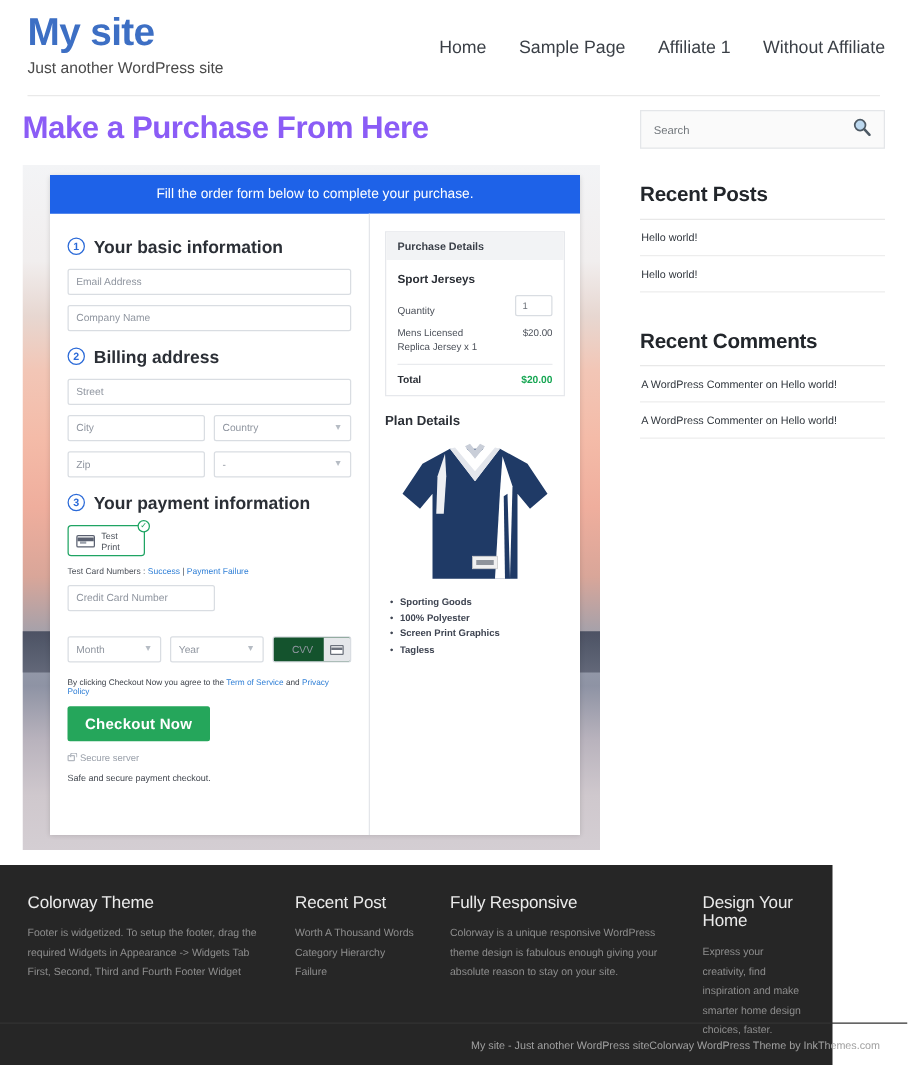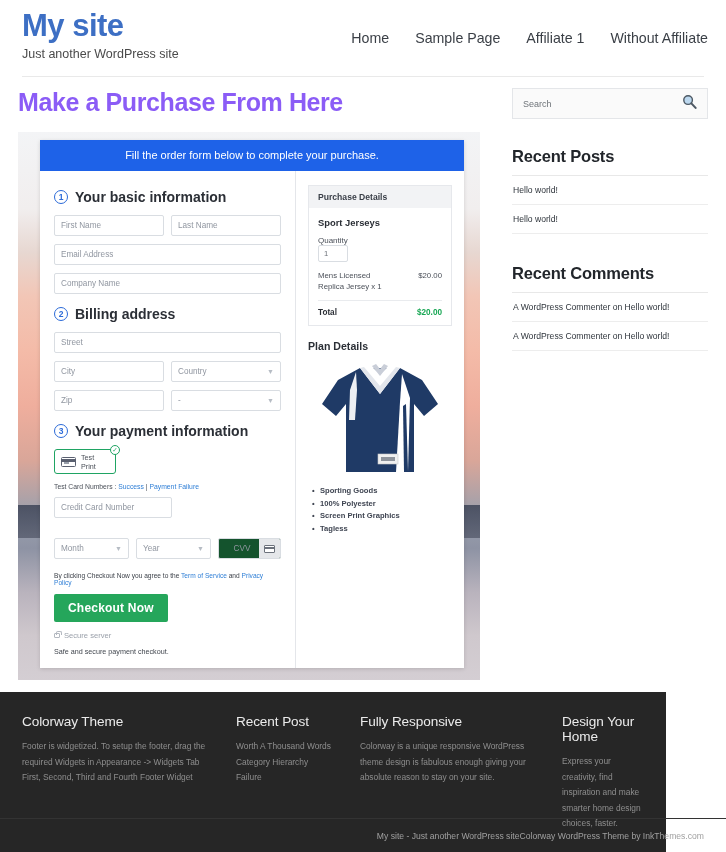--- a/index.html
+++ b/index.html
@@ -212,23 +212,22 @@
 
   
   .pd-box { border: 1px solid #e6e8ec; background: #fff; }
   .pd-head {
     background: #f2f3f5; padding: 6px 9px;
     font-size: 8.6px; font-weight: bold; color: #3a3f48;
   }
   .pd-inner { padding: 9px 9px 8px 9px; }
   .pd-product { font-size: 9.4px; font-weight: bold; color: #2b2f36; margin-bottom: 8px; }
   .pd-qty-row {
-    display: flex; align-items: flex-start; justify-content: space-between;
+    display: flex; align-items: flex-end; justify-content: space-between;
     margin-bottom: 9px;
-    flex-direction: column;
   }
   .pd-qty-label { font-size: 8px; color: #4b5059; }
   .qty-box {
     width: 30px; height: 17px; border: 1px solid #d9dde2; border-radius: 2px;
     font-size: 7.6px; color: #6b7078; display: flex;
     align-items: center; padding-left: 5px;
   }
   .pd-line {
     display: flex; justify-content: space-between; gap: 6px;
     font-size: 7.8px; color: #4b5059; line-height: 1.35;
@@ -336,24 +335,20 @@
 
           <div class="card-body">
 
             <div class="form-side">
 
               <div class="step-head">
                 <div class="step-num">1</div>
                 <div class="step-title">Your basic information</div>
               </div>
 
-              <div class="field-row">
-                <div class="inp">First Name</div>
-                <div class="inp">Last Name</div>
-              </div>
               <div class="field-row">
                 <div class="inp full">Email Address</div>
               </div>
               <div class="field-row">
                 <div class="inp full">Company Name</div>
               </div>
 
               <div class="step-head" style="margin-top:12px;">
                 <div class="step-num">2</div>
                 <div class="step-title">Billing address</div>

